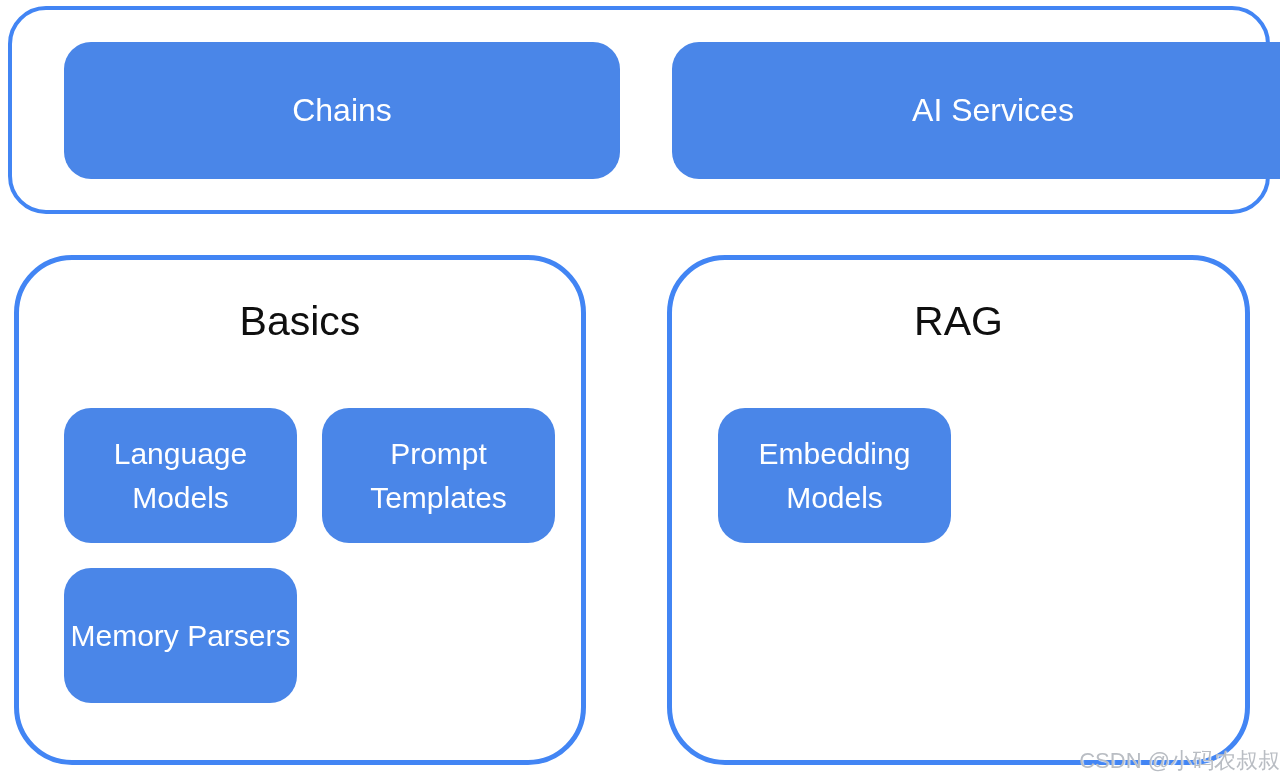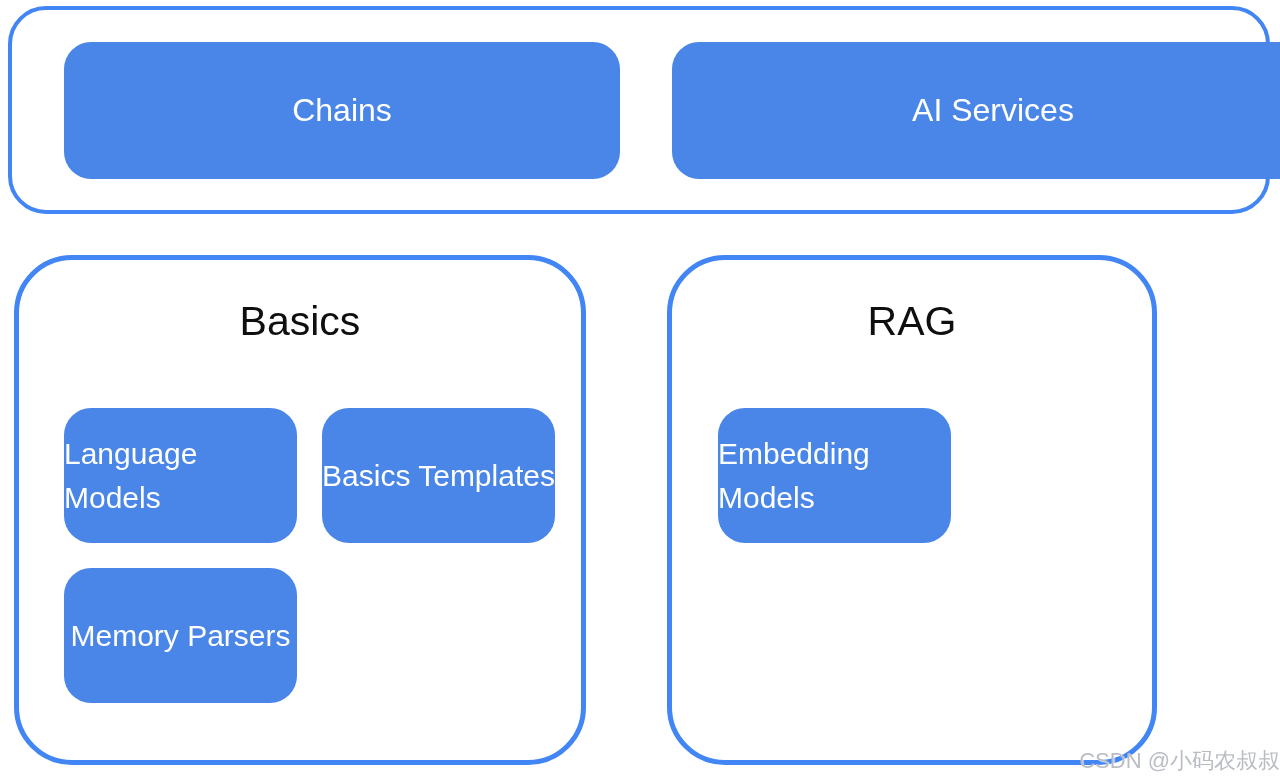--- a/index.html
+++ b/index.html
@@ -32,29 +32,30 @@
     height: 208px;
     border-radius: 38px;
   }
   .group-container {
     top: 255px;
     height: 510px;
     border-width: 5px;
     border-radius: 58px;
   }
   .group-left  { left: 14px;  width: 572px; }
-  .group-right { left: 667px; width: 490px; }
+  .group-right { left: 667px; width: 583px; }
 
   .bluebox {
     background: var(--box-fill);
     border-radius: 27px;
     color: var(--box-text);
     display: flex;
     align-items: center;
     justify-content: center;
+    text-align: center;
     font-size: 30px;
     line-height: 1.45;
   }
   .top-container .bluebox {
     position: absolute;
     font-size: 32px;
   }
   .node-chains      { left: 52px;  top: 32px; width: 556px; height: 137px; }
   .node-ai-services { left: 660px; top: 32px; width: 642px; height: 137px; }
 
@@ -94,21 +95,21 @@
 
 <div class="container top-container">
   <div class="bluebox node-chains">Chains</div>
   <div class="bluebox node-ai-services">AI Services</div>
 </div>
 
 <div class="container group-container group-left">
   <div class="group-title">Basics</div>
   <div class="grid">
     <div class="bluebox">Language Models</div>
-    <div class="bluebox">Basics Templates</div>
+    <div class="bluebox">Prompt Templates</div>
     <div class="bluebox">Memory Parsers</div>
   </div>
 </div>
 
 <div class="container group-container group-right">
   <div class="group-title">RAG</div>
   <div class="grid">
     <div class="bluebox">Embedding Models</div>
   </div>
 </div>

